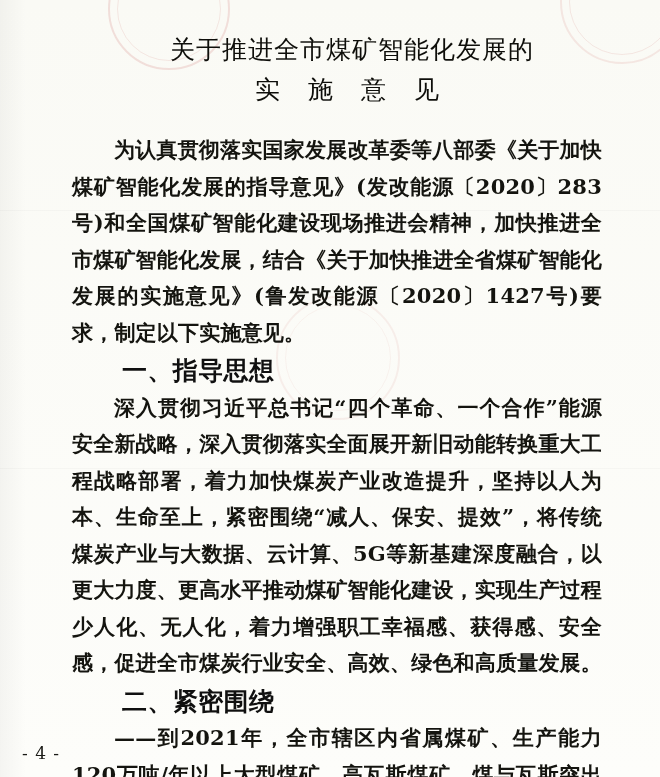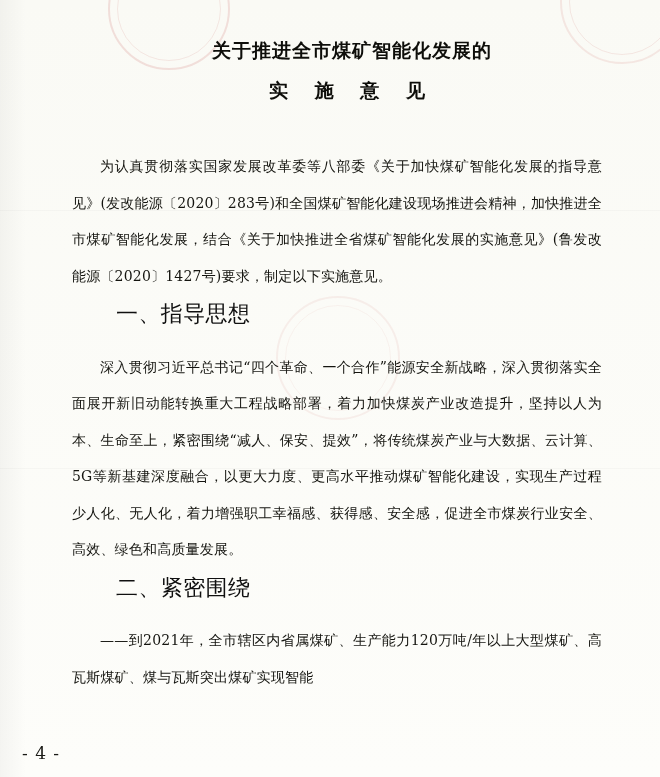--- a/index.html
+++ b/index.html
@@ -45,54 +45,55 @@
   .seal-3::after { border-color: rgba(196,84,78,0.15); }
 
   .title-block {
     position: absolute;
     left: 0; right: 0;
     top: 30px;
     text-align: center;
   }
   .title-line {
     font-family: "DejaVu Serif", "Liberation Serif", serif;
-    font-size: 19px;
-    font-weight: bold;
+    font-size: 25px;
+    font-weight: normal;
     letter-spacing: 1px;
     line-height: 40px;
     color: #0e0e0a;
     margin-left: 44px;
   }
   .title-line.second {
     letter-spacing: 10px;
     padding-left: 0;
   }
 
   .body-block {
     position: absolute;
     left: 72px;
     right: 58px;
     top: 132px;
   }
   p.para {
-    margin: 16px 0 2px 0;
-    font-size: 14px;
+    margin: 0 0 2px 0;
+    font-size: 21px;
     line-height: 36.5px;
     text-align: justify;
     text-justify: inter-ideograph;
     text-indent: 2em;
     letter-spacing: 0.2px;
     color: #14140f;
+    font-weight: bold;
   }
   p.heading {
     margin: 0 0 0 0;
-    font-size: 22px;
+    font-size: 25px;
     line-height: 36.5px;
     text-indent: 2em;
-    font-weight: normal;
+    font-weight: bold;
     letter-spacing: 0.4px;
     color: #101010;
   }
   .footer {
     position: absolute;
     left: 22px;
     bottom: 14px;
     font-size: 17px;
     letter-spacing: 1px;
     color: #1a1a16;

